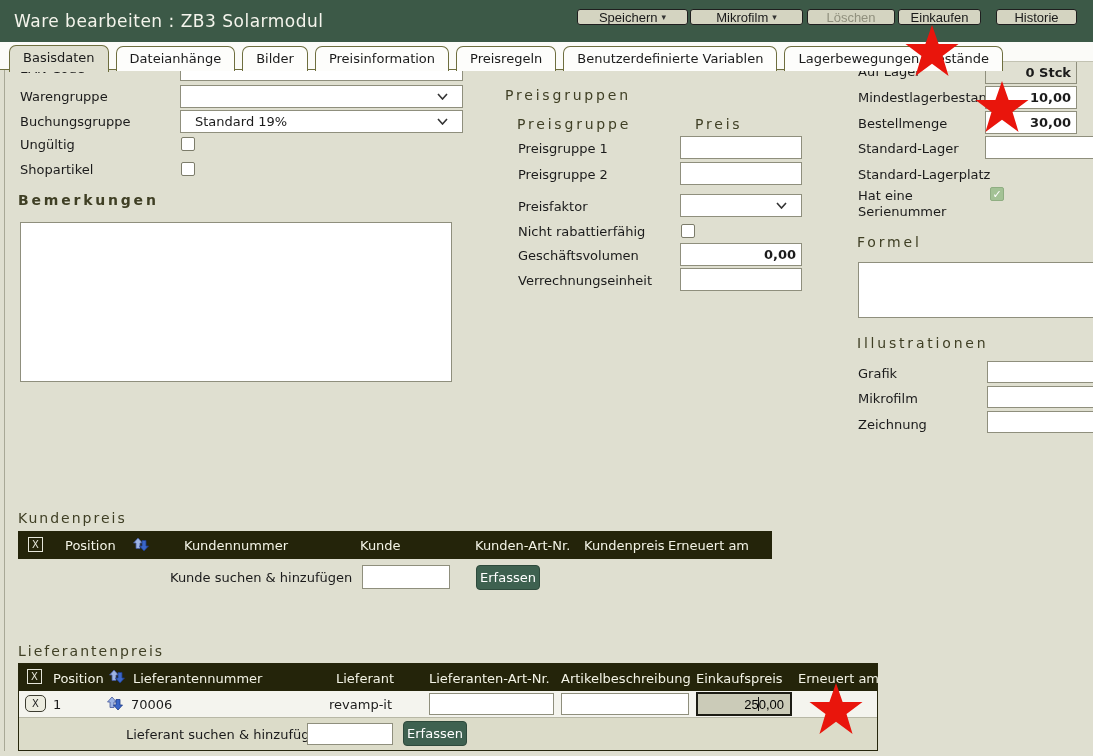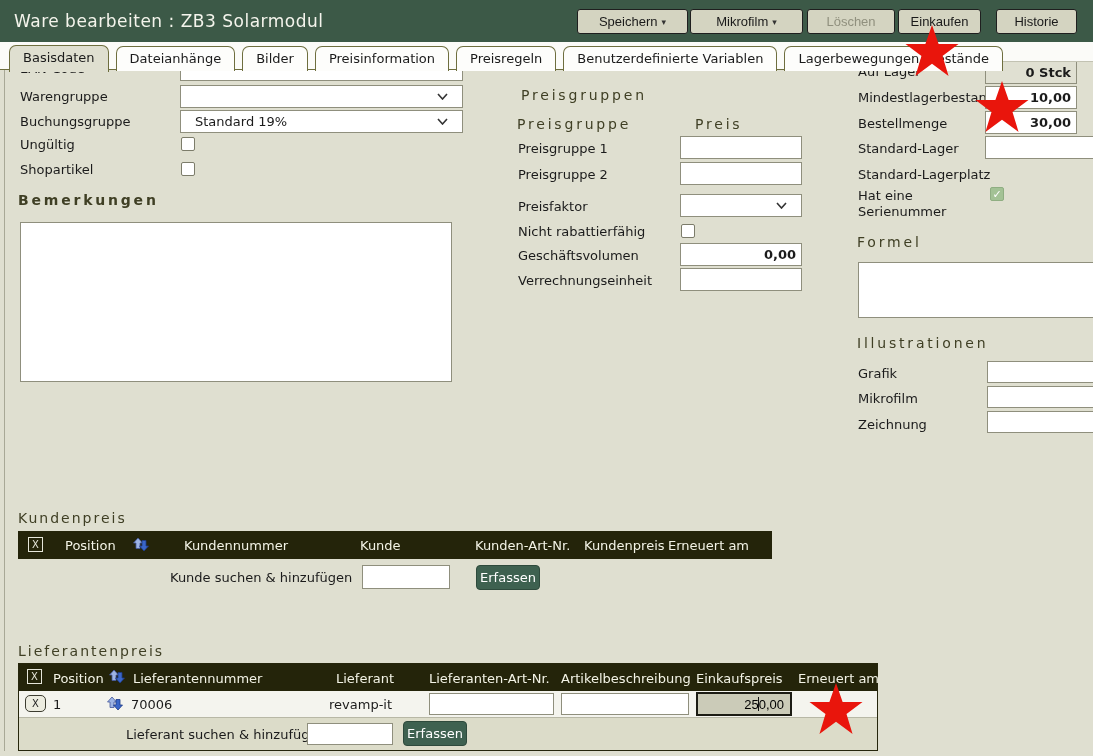--- a/index.html
+++ b/index.html
@@ -3,21 +3,21 @@
 <meta charset="utf-8">
 <style>
   * { margin:0; padding:0; box-sizing:border-box; }
   html,body { background:#b0b0a0; }
   body { font-family:"DejaVu Sans","Liberation Sans",sans-serif; }
   .screen { position:relative; width:1093px; height:756px; background:#dfdfd0; overflow:hidden; margin:0 auto; }
 
   
   .header-bar { position:absolute; left:0; top:0; width:1093px; height:42px; background:#3c5947; z-index:3; }
   .header-title { position:absolute; left:14px; top:11px; font-size:17px; color:#f4f4ec; letter-spacing:0.5px; white-space:nowrap; }
-  .tbtn { position:absolute; top:9px; height:25px; background:#d4d4c1; border:1px solid #1f1f1f; border-radius:3px;
+  .tbtn { position:absolute; top:9px; height:16px; background:#d4d4c1; border:1px solid #1f1f1f; border-radius:3px;
           font-size:13px; color:#1a1a1a; display:flex; align-items:center; justify-content:center; gap:0; cursor:default; z-index:4; }
   .tbtn .dd { font-size:9px; color:#333; margin-left:4px; }
   .tbtn.disabled { color:#90907e; }
 
   
   .strip-left  { position:absolute; left:0; top:42px; width:850px; height:28px; background:#fbfbf8; z-index:2; }
   .strip-right { position:absolute; left:850px; top:42px; width:243px; height:20px; background:#fbfbf8; border-bottom:1px solid #c2c2b2; z-index:2; }
   .strip-line  { position:absolute; left:0; top:69px; width:866px; height:1px; background:#6e6e3e; z-index:2; }
   .tabs { position:absolute; left:0; top:43px; height:28px; display:flex; align-items:flex-end; padding-left:9px; gap:7px; z-index:3; }
   .tab { height:25px; line-height:23px; border:1px solid #6e6e3e; border-bottom:none; border-radius:7px 7px 0 0;
@@ -80,21 +80,21 @@
         <polyline points="1,1 5.5,6 10,1" fill="none" stroke="#333" stroke-width="1.6"></polyline>
       </svg>
   </div>
   <div class="lbl" style="left:20px; top:137px;">Ungültig</div>
   <div class="cb" style="left:181px; top:137px;"></div>
   <div class="lbl" style="left:20px; top:162px;">Shopartikel</div>
   <div class="cb" style="left:181px; top:162px;"></div>
   <div class="heading" style="left:18px; top:192px;font-weight:bold;">Bemerkungen</div>
   <textarea class="ta" style="left: 20px; top: 222px; width: 432px; height: 160px;"></textarea>
 
-  <div class="heading" style="left:521px; top:87px;">Preisgruppen</div>
+  <div class="heading" style="left:505px; top:87px;">Preisgruppen</div>
   <div class="heading" style="left:517px; top:116px;">Preisgruppe</div>
   <div class="heading" style="left:695px; top:116px;">Preis</div>
   <div class="lbl" style="left:518px; top:141px;">Preisgruppe 1</div>
   <input class="inp" style="left: 680px; top: 136px; width: 122px; height: 23px;">
   <div class="lbl" style="left:518px; top:167px;">Preisgruppe 2</div>
   <input class="inp" style="left: 680px; top: 162px; width: 122px; height: 23px;">
   <div class="lbl" style="left:518px; top:199px;">Preisfaktor</div>
   <div class="sel" style="left:680px; top:194px; width:122px; height:23px;">
     <span></span>
     <svg width="11" height="7">

